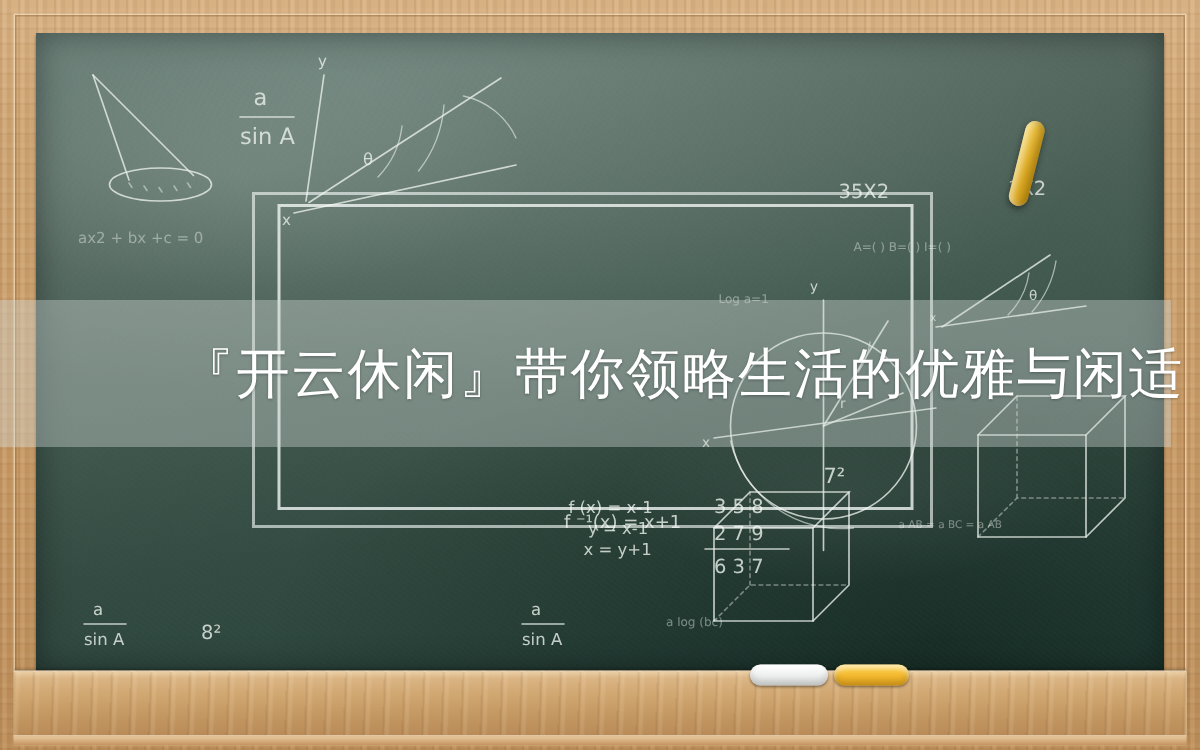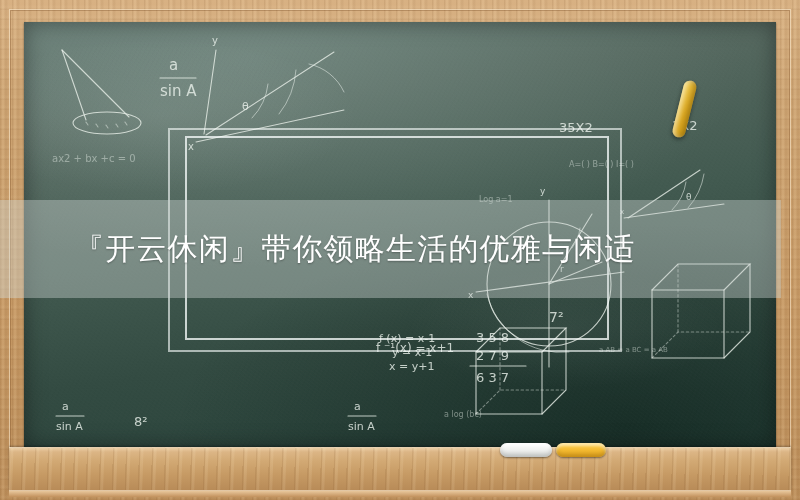--- a/index.html
+++ b/index.html
@@ -75,22 +75,22 @@
 
   
   .band{
     position:absolute;left:0;top:200px;width:781px;height:98px;
     background:rgba(207,216,212,.40);
     backdrop-filter:blur(.5px);
   }
   .title{
     position:absolute;left:0;top:200px;width:697px;height:98px;
     display:flex;align-items:center;
-    padding-left:74px;box-sizing:border-box;
-    color:#ffffff;font-size:30px;letter-spacing:1.2px;
+    padding-left:120px;box-sizing:border-box;
+    color:#ffffff;font-size:36px;letter-spacing:1.2px;
     font-weight:400;white-space:nowrap;
     text-shadow:0 1px 2px rgba(0,0,0,.30);
   }
 
   
   .ledge{
     position:absolute;left:9px;right:9px;bottom:9px;height:43px;
     background:
       repeating-linear-gradient(92deg,
         rgba(120,78,38,.13) 0 1px, rgba(255,235,200,.12) 2px 4px,

